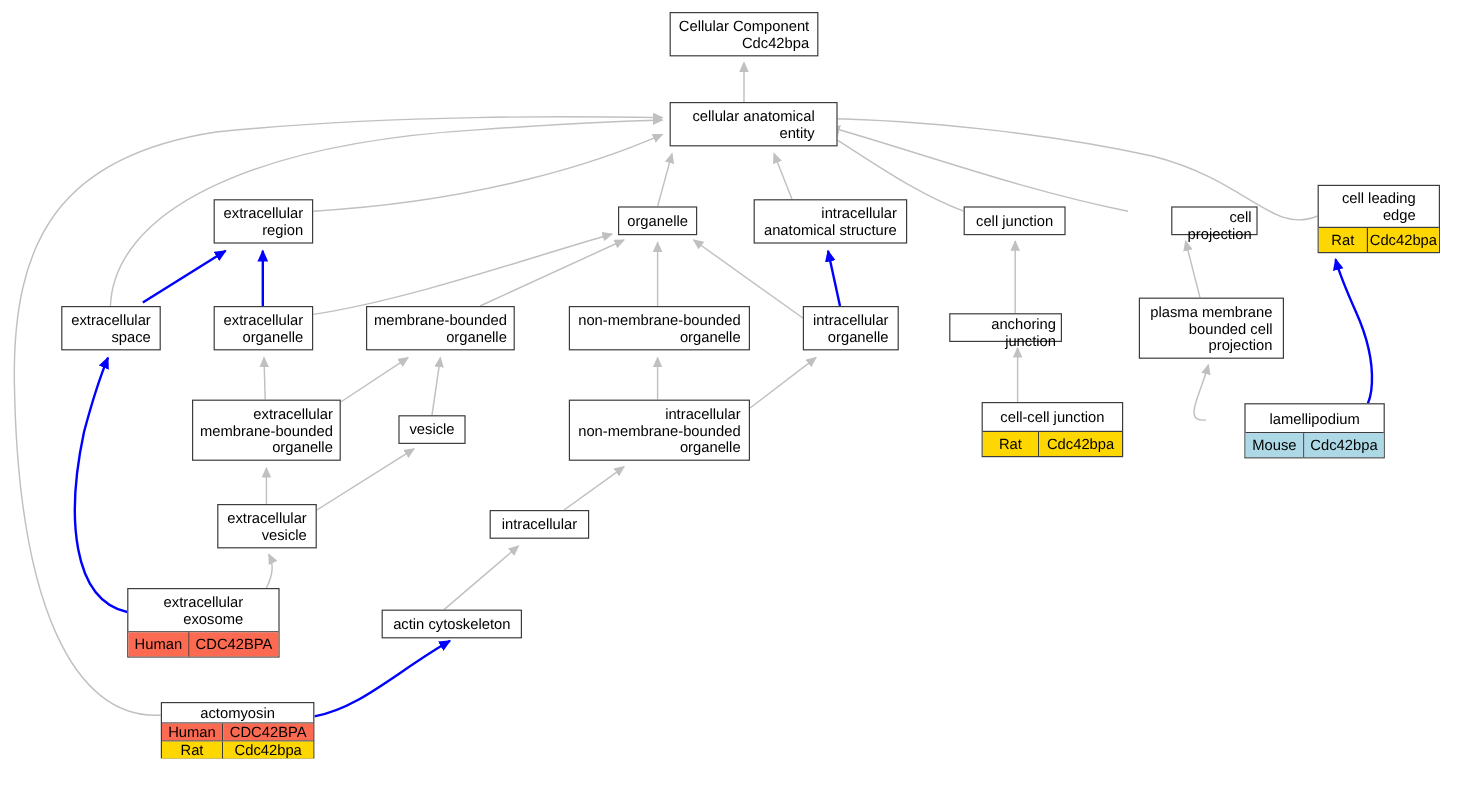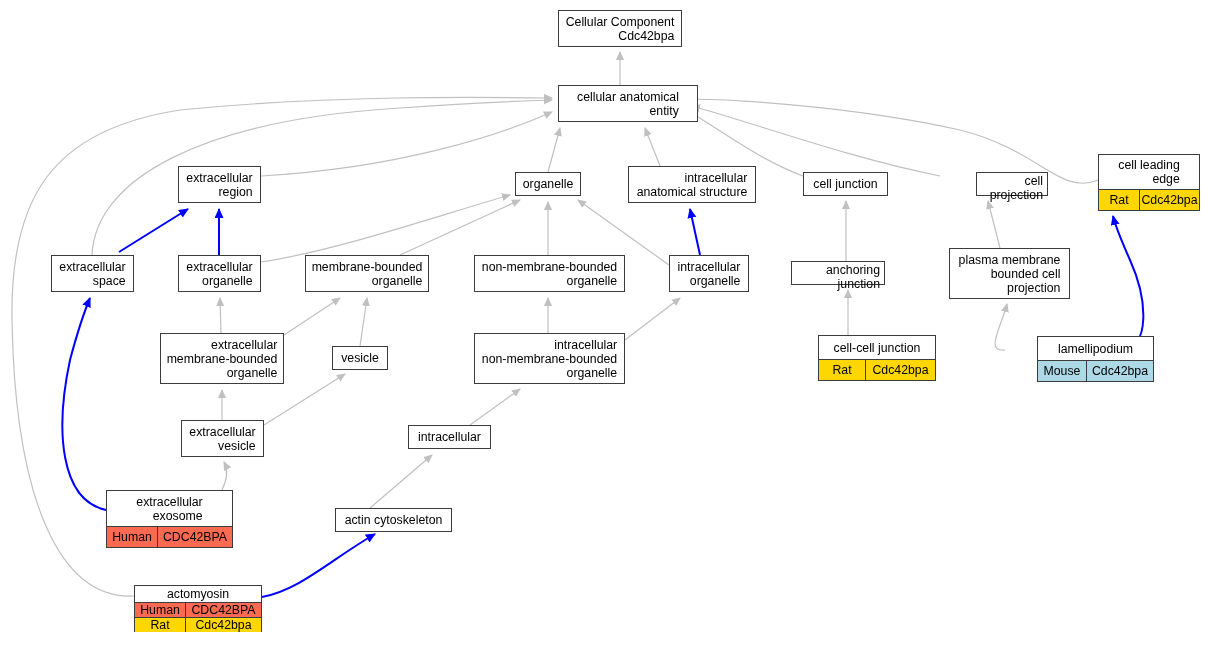--- a/index.html
+++ b/index.html
@@ -164,21 +164,21 @@
         <div class="title">intracellular</div>
       </div>
       <div class="node" style="left: 106px; top: 490px; width: 127px; height: 58px;">
         <div class="title">extracellular
 exosome</div>
         <div class="genebar human">
           <div class="sp" style="width: 51px;">Human</div>
           <div class="gn">CDC42BPA</div>
         </div>
       </div>
-      <div class="node" style="left: 335px; top: 508px; width: 117px; height: 24px;">
+      <div class="node" style="left: 318px; top: 508px; width: 117px; height: 24px;">
         <div class="title">actin cytoskeleton</div>
       </div>
       <div class="node" style="left: 134px; top: 585px; width: 128px; height: 47px;">
         <div class="title">actomyosin</div>
         <div class="genebar human">
           <div class="sp" style="width: 51px;">Human</div>
           <div class="gn">CDC42BPA</div>
         </div>
         <div class="genebar rat">
           <div class="sp" style="width: 51px;">Rat</div>

